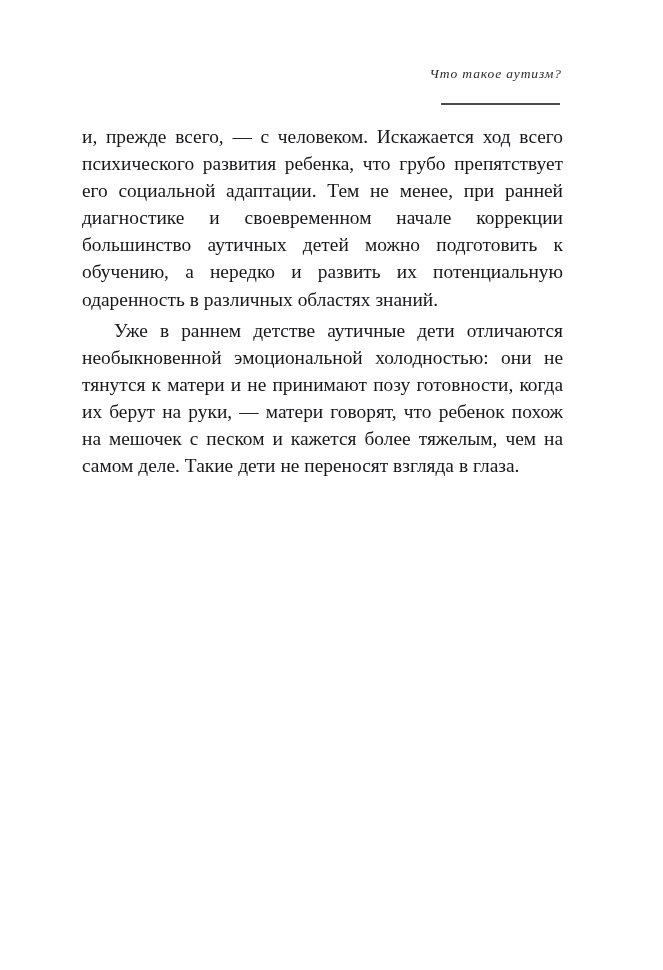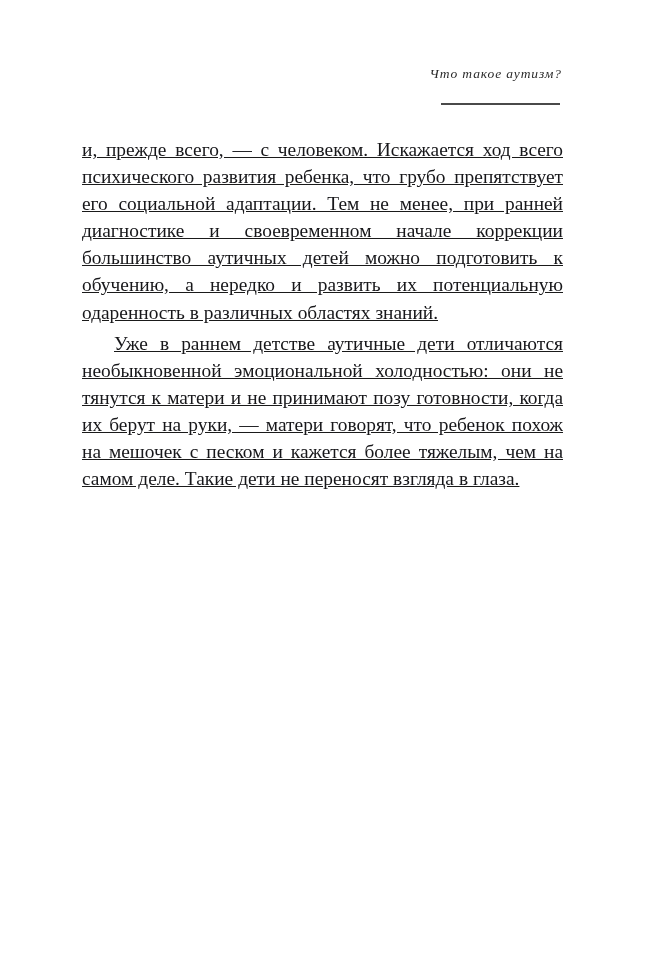--- a/index.html
+++ b/index.html
@@ -45,23 +45,22 @@
     left: 441px;
     top: 103px;
     width: 119px;
     height: 2px;
     background: #4a4a4a;
   }
   
   .text-column {
     position: absolute;
     left: 82px;
-    top: 136px;
+    top: 123px;
     width: 481px;
-    text-decoration: underline;
   }
   .para {
     margin: 0;
     font-size: 19.4px;
     line-height: 27.1px;
     text-align: justify;
     text-justify: inter-word;
     color: #17171a;
     hyphens: manual;
     word-spacing: 0.1px;

